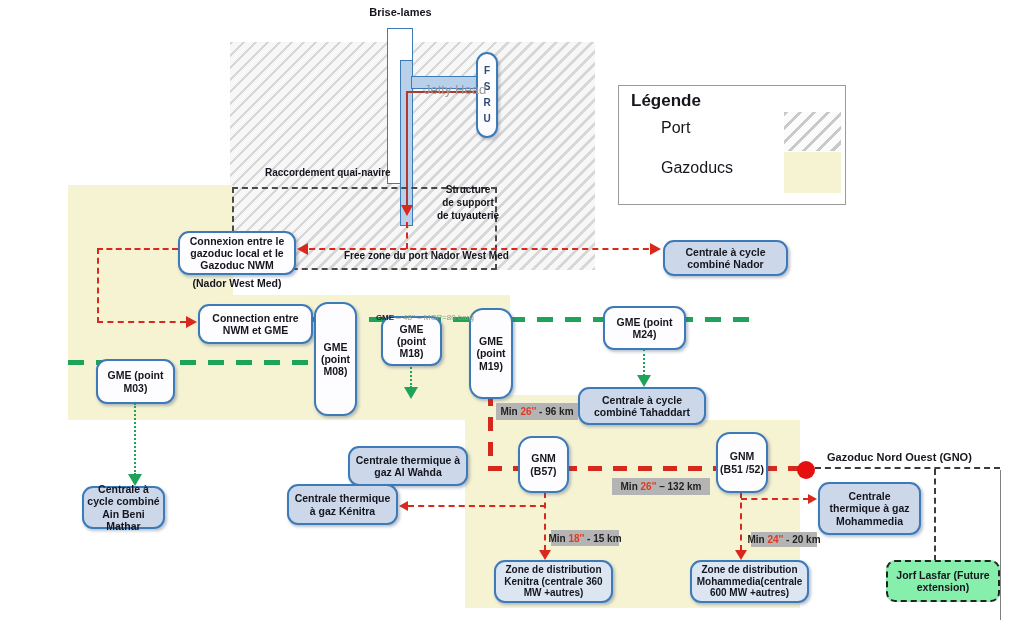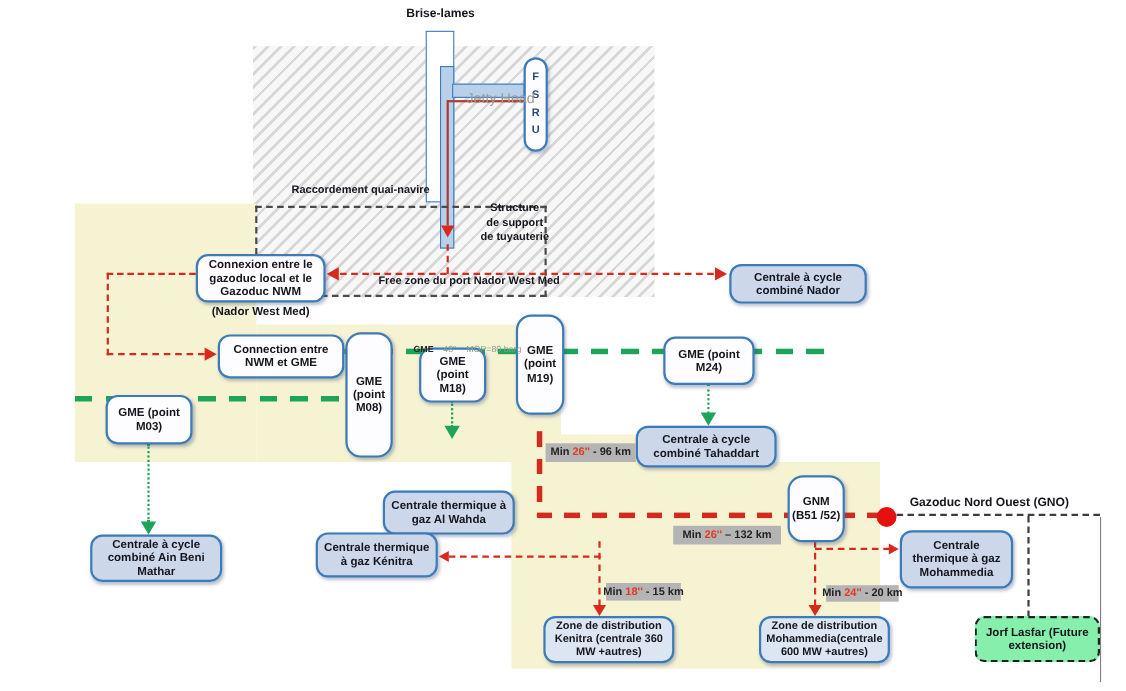--- a/index.html
+++ b/index.html
@@ -117,46 +117,49 @@
   <div class="abs node" style="left:198px;top:304px;width:115px;height:40px;">
     <span>Connection entre NWM et GME</span>
   </div>
 
   <div class="abs node tall" style="left:314px;top:302px;width:43px;height:114px;">
     <span>GME (point M08)</span>
   </div>
   <div class="abs node" style="left:381px;top:316px;width:61px;height:50px;">
     <span>GME (point M18)</span>
   </div>
-  <div class="abs node tall" style="left:469px;top:286px;width:44px;height:91px;">
+  <div class="abs node tall" style="left:469px;top:308px;width:44px;height:91px;">
     <span>GME (point M19)</span>
   </div>
   <div class="abs node" style="left:603px;top:306px;width:83px;height:44px;">
     <span>GME (point M24)</span>
   </div>
   <div class="abs node" style="left:96px;top:359px;width:79px;height:45px;">
     <span>GME (point M03)</span>
   </div>
 
   <div class="abs node plant" style="left:348px;top:398px;width:120px;height:40px;margin-top:48px;">
     <span>Centrale thermique à gaz Al Wahda</span>
   </div>
   <div class="abs node plant" style="left:578px;top:387px;width:128px;height:38px;">
     <span>Centrale à cycle combiné Tahaddart</span>
   </div>
-  <div class="abs node plant" style="left:82px;top:486px;width:120px;height:43px;">
+  <div class="abs node plant" style="left:82px;top:486px;width:83px;height:43px;">
     <span>Centrale à cycle combiné Ain Beni Mathar</span>
   </div>
   <div class="abs node plant" style="left:818px;top:482px;width:103px;height:53px;">
     <span>Centrale thermique à gaz Mohammedia</span>
   </div>
   <div class="abs node plant" style="left:287px;top:484px;width:111px;height:41px;">
     <span>Centrale thermique à gaz Kénitra</span>
   </div>
 
+  <div class="abs node tall" style="left:518px;top:436px;width:51px;height:57px;">
+    <span>GNM (B57)</span>
+  </div>
   <div class="abs node tall" style="left:716px;top:432px;width:52px;height:61px;">
     <span>GNM (B51 /52)</span>
   </div>
 
   <div class="abs node zone" style="left:494px;top:560px;width:119px;height:43px;font-size:10px;">
     <span>Zone de distribution Kenitra (centrale 360 MW +autres)</span>
   </div>
   <div class="abs node zone" style="left:690px;top:560px;width:119px;height:43px;font-size:10px;">
     <span>Zone de distribution Mohammedia(centrale 600 MW +autres)</span>
   </div>
@@ -184,14 +187,21 @@
   </div>
   <div class="abs minlbl" style="left:551px;top:530px;width:68px;height:16px;">
     <span>Min </span><span class="inch">18''</span><span> - 15 km</span>
   </div>
   <div class="abs minlbl" style="left:751px;top:532px;width:66px;height:15px;">
     <span>Min </span><span class="inch">24''</span><span> - 20 km</span>
   </div>
 
   <div class="abs smallbold" style="left:827px;top:451px;font-size:11px;">Gazoduc Nord Ouest (GNO)</div>
 
+  <div class="abs" style="left:618px;top:85px;width:228px;height:120px;background:#fff;border:1.5px solid #9a9a9a;box-sizing:border-box;">
+    <div class="abs" style="left:12px;top:5px;font-size:17px;font-weight:700;">Légende</div>
+    <div class="abs" style="left:42px;top:33px;font-size:16px;">Port</div>
+    <div class="abs legend-swatch-hatch" style="left:165px;top:26px;width:57px;height:39px;"></div>
+    <div class="abs" style="left:42px;top:73px;font-size:16px;">Gazoducs</div>
+    <div class="abs yellow" style="left:165px;top:66px;width:57px;height:41px;"></div>
+  </div>
 
 </div>
 
 </body></html>

